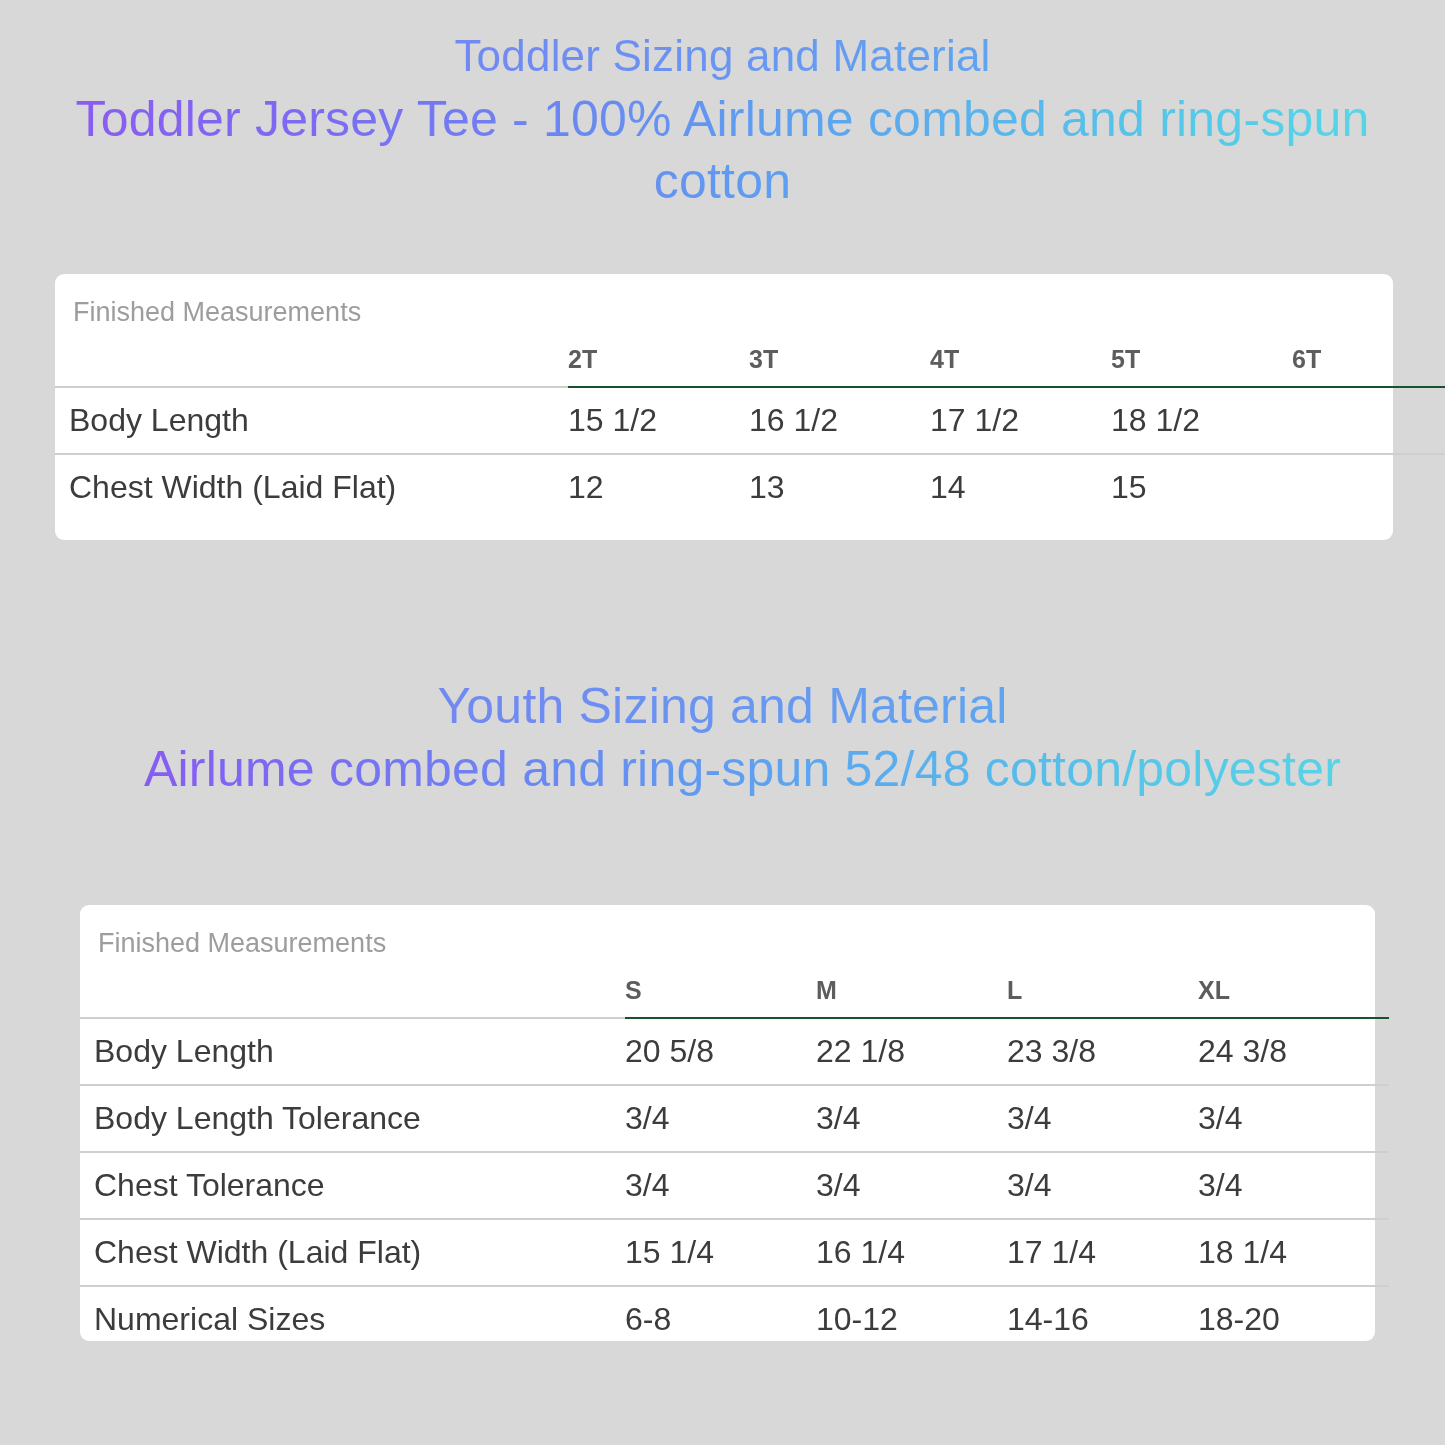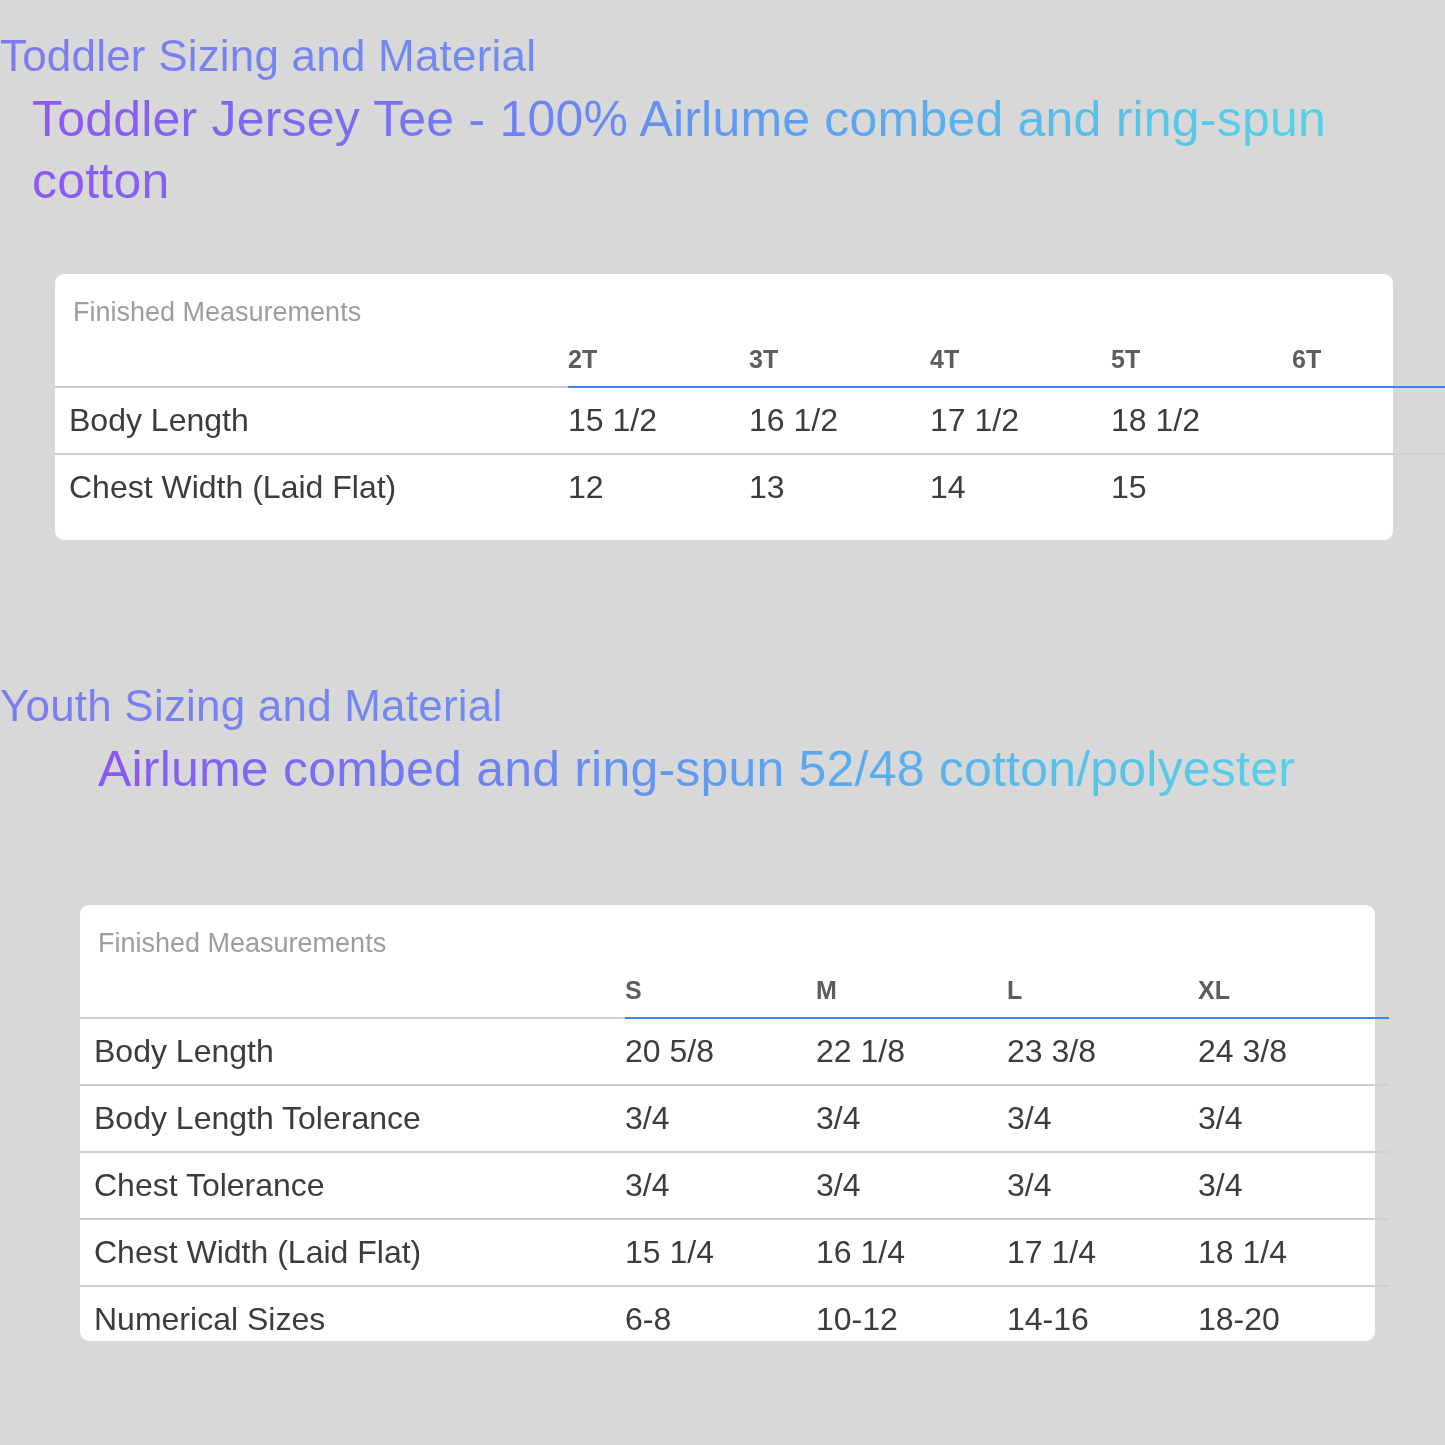--- a/index.html
+++ b/index.html
@@ -10,21 +10,21 @@
     width: 1445px;
     height: 1445px;
     background: #d8d8d8;
     font-family: "Liberation Sans", sans-serif;
     overflow: hidden;
     position: relative;
   }
 
   
   .heading-block {
-    text-align: left;
+    text-align: center;
   }
   .heading-line {
     font-weight: 400;
     letter-spacing: 0.2px;
     background-clip: text;
     -webkit-background-clip: text;
     color: transparent;
     -webkit-text-fill-color: transparent;
     white-space: pre-wrap;
   }
@@ -47,21 +47,21 @@
     background-image: linear-gradient(90deg, #8f57f2 0%, #7b6bf3 22%, #5f9cf1 52%, #55c6e8 80%, #58dbe8 100%);
   }
 
   #youth-heading {
     position: absolute;
     left: 0;
     top: 674px;
     width: 1445px;
   }
   #youth-heading .h-sub {
-    font-size: 44px;
+    font-size: 50px;
     line-height: 64px;
     background-image: linear-gradient(90deg, #7d7bf0 0%, #6f8cf2 38%, #5fa6f0 72%, #56b4ea 100%);
   }
   #youth-heading .h-main {
     font-size: 50px;
     line-height: 62px;
     padding: 0 58px;
     background-image: linear-gradient(90deg, #9150f4 0%, #7b6bf3 18%, #5f9cf1 48%, #55c6e8 78%, #5ad9e6 100%);
     margin-left: 40px;
   }
@@ -118,21 +118,21 @@
     text-align: left;
     vertical-align: middle;
     font-weight: 400;
   }
 
   .sizetable thead th {
     height: 54px;
     color: #5d5d5d;
     font-size: 25px;
     font-weight: bold;
-    border-bottom: 2px solid #3b82f6;
+    border-bottom: 2px solid #14532d;
   }
   .sizetable thead th.rowlabel-head {
     border-bottom: 2px solid #cfcfcf;
   }
 
   .sizetable tbody td {
     height: 65px;
     color: #3c3c3c;
     font-size: 32px;
     border-bottom: 2px solid #cfcfcf;

